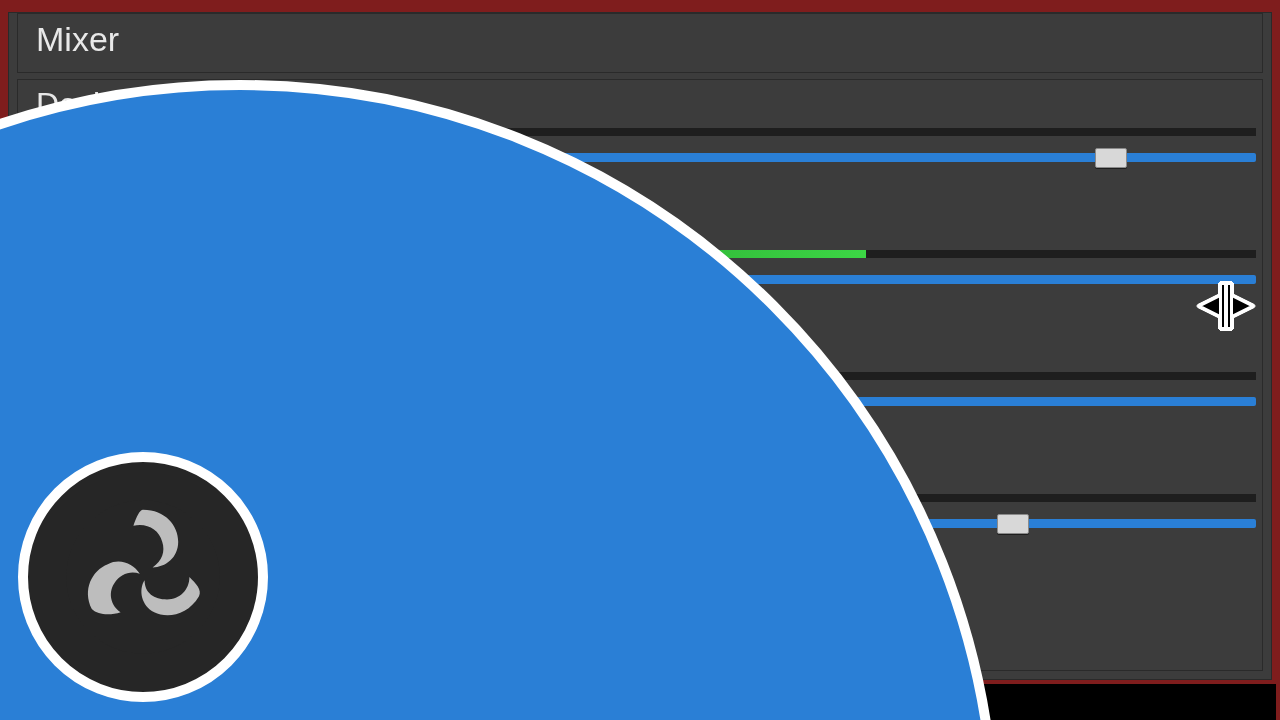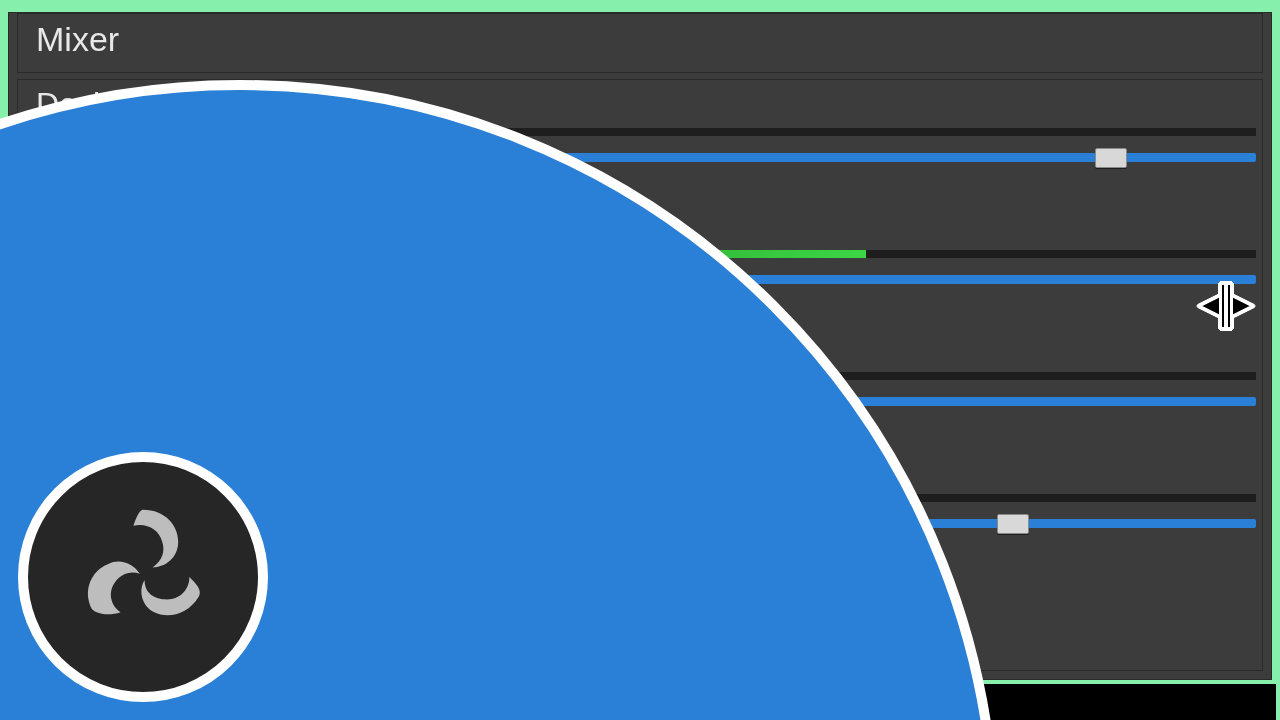--- a/index.html
+++ b/index.html
@@ -1,16 +1,16 @@
 <!DOCTYPE html>
 <html><head>
 <meta charset="utf-8">
 <style>
   html,body{margin:0;padding:0;width:1280px;height:720px;background:#000;font-family:"Segoe UI",Arial,sans-serif;overflow:hidden;}
-  .stage{position:relative;width:1280px;height:720px;background:#86efac;}
+  .stage{position:relative;width:1280px;height:720px;background:#7f1d1d;}
   .panel{position:absolute;left:8px;top:12px;right:8px;bottom:40px;background:#3c3c3c;border:1px solid #2a2a2a;}
   .panel-title{position:absolute;left:8px;top:0;right:8px;height:58px;border:1px solid #2a2a2a;background:#3c3c3c;}
   .panel-title span{position:absolute;left:18px;top:6px;color:#e8e8e8;font-size:34px;font-weight:400;}
   .tracks{position:absolute;left:8px;top:66px;right:8px;bottom:8px;border:1px solid #2a2a2a;background:#3c3c3c;padding:6px 0 0 0;}
   .track{position:relative;height:118px;margin:0 6px 4px 6px;}
   .track-label{position:absolute;left:12px;top:0;color:#e8e8e8;font-size:32px;font-weight:400;white-space:nowrap;}
   .meter{position:absolute;left:12px;right:0;top:42px;height:8px;background:#1e1e1e;}
   .meter-fill{position:absolute;left:0;top:0;bottom:0;background:linear-gradient(90deg,#1a6b1d 0%,#2aa531 60%,#3cd645 100%);}
   .slider{position:absolute;left:12px;right:0;top:64px;height:14px;}
   .slider-track{position:absolute;left:0;right:0;top:3px;height:9px;background:#2a7fd6;border-radius:2px;}

